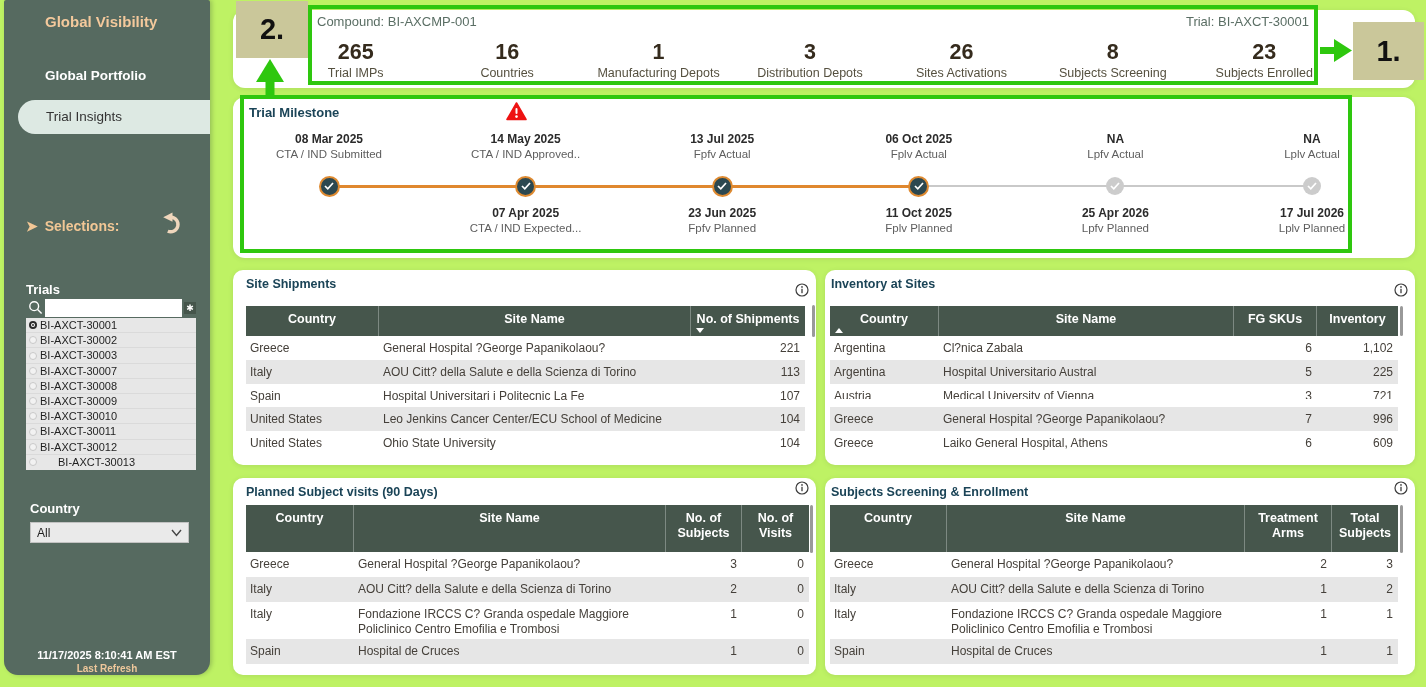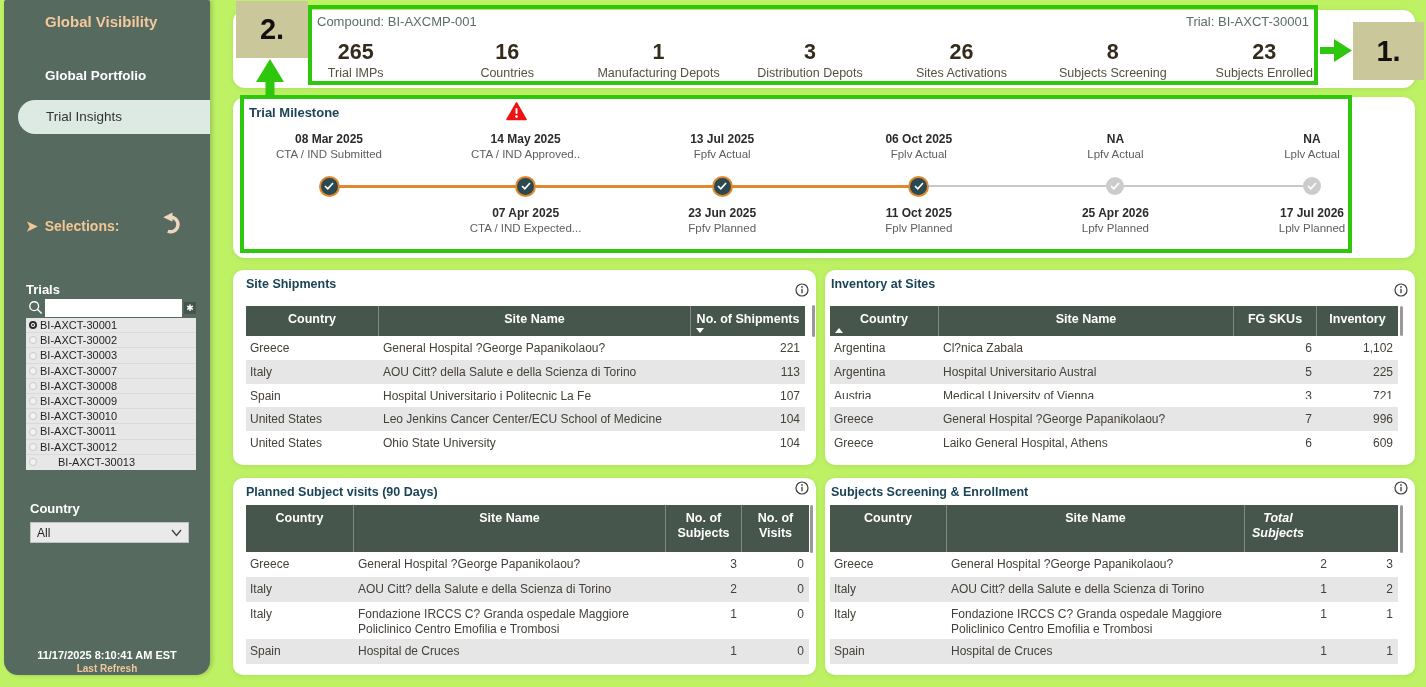--- a/index.html
+++ b/index.html
@@ -57,21 +57,21 @@
               display:flex; align-items:center; justify-content:center; }
   #anno-box-2 { left:236px; top:1px; width:72px; height:57px; }
   #anno-box-1 { left:1353px; top:22px; width:71px; height:58px; }
   .anno-arrow { position:absolute; pointer-events:none; }
   #anno-arrow-up { left:254px; top:59px; }
   #anno-arrow-right { left:1320px; top:38px; }
 
   
   .kpi-compound { position:absolute; left:317px; top:14px; font-size:13px; color:#5a6e64; }
   .kpi-trial { position:absolute; right:117px; top:14px; font-size:13px; color:#5a6e64; }
-  .kpi-row { position:absolute; left:280px; top:40px; width:1060px; height:44px; display:flex;justify-content:center; }
+  .kpi-row { position:absolute; left:280px; top:40px; width:1060px; height:44px; display:flex; }
   .kpi-stat { flex:1 1 0; text-align:center; }
   .kpi-value { font-size:21.5px; font-weight:700; color:#352b1d; line-height:24px; }
   .kpi-label { font-size:12.5px; color:#55503f; line-height:15px; margin-top:2px; }
 
   
   .ms-title { position:absolute; left:249px; top:105px; font-size:13px; font-weight:600; color:#1b4457; }
   .ms-warning { position:absolute; left:506px; top:102px; width:21px; height:19px; }
   .ms-line { position:absolute; height:3px; }
   .ms-line.done { background:#e0882f; top:184.5px; }
   .ms-line.pending { background:#c9c9c9; height:2px; top:185px; }
@@ -294,21 +294,21 @@
             <div class="td l" style="width: 312px;">General Hospital ?George Papanikolaou?</div>
             <div class="td r" style="width: 114px;">221</div>
           </div>
           <div class="tr odd" style="top: 53.8px; height: 23.8px;">
             <div class="td l" style="width: 133px;">Italy</div>
             <div class="td l" style="width: 312px;">AOU Citt? della Salute e della Scienza di Torino</div>
             <div class="td r" style="width: 114px;">113</div>
           </div>
           <div class="tr" style="top: 77.6px; height: 23.8px;">
             <div class="td l" style="width: 133px;">Spain</div>
-            <div class="td l" style="width: 312px;">Hospital Universitario i Politecnic La Fe</div>
+            <div class="td l" style="width: 312px;">Hospital Universitari i Politecnic La Fe</div>
             <div class="td r" style="width: 114px;">107</div>
           </div>
           <div class="tr odd" style="top: 101.4px; height: 23.8px;">
             <div class="td l" style="width: 133px;">United States</div>
             <div class="td l" style="width: 312px;">Leo Jenkins Cancer Center/ECU School of Medicine</div>
             <div class="td r" style="width: 114px;">104</div>
           </div>
           <div class="tr" style="top: 125.2px; height: 23.8px;">
             <div class="td l" style="width: 133px;">United States</div>
             <div class="td l" style="width: 312px;">Ohio State University</div>
@@ -409,21 +409,22 @@
           <circle cx="7" cy="7" r="6" stroke="#3c3c3c" stroke-width="1.2" fill="none"></circle>
           <rect x="6.35" y="5.8" width="1.3" height="4.4" fill="#3c3c3c"></rect>
           <circle cx="7" cy="3.9" r="0.85" fill="#3c3c3c"></circle>
         </svg></div>
       <div class="card" style="left: 825px; top: 478px; width: 590px; height: 197px; border-radius: 10px;">
         <div class="tbl-title" style="left: 6px; top: 7px;">Subjects Screening &amp; Enrollment</div>
         <div class="tbl" style="left: 5px; top: 27px; width: 568px;">
           <div class="tbl-header" style="height: 47px;">
             <div class="th" style="width: 117px;"><span>Country</span></div>
             <div class="th" style="width: 298px;"><span>Site Name</span></div>
-            <div class="th" style="width: 66px; font-style: italic;"><span>Total Subjects</span></div>
+            <div class="th" style="width: 87px;"><span>Treatment Arms</span></div>
+            <div class="th" style="width: 66px;"><span>Total Subjects</span></div>
           </div>
           <div class="tr" style="top: 47px; height: 25px;">
             <div class="td l" style="width: 117px;">Greece</div>
             <div class="td l" style="width: 298px;">General Hospital ?George Papanikolaou?</div>
             <div class="td r" style="width: 87px;">2</div>
             <div class="td r" style="width: 66px;">3</div>
           </div>
           <div class="tr odd" style="top: 72px; height: 25px;">
             <div class="td l" style="width: 117px;">Italy</div>
             <div class="td l" style="width: 298px;">AOU Citt? della Salute e della Scienza di Torino</div>

